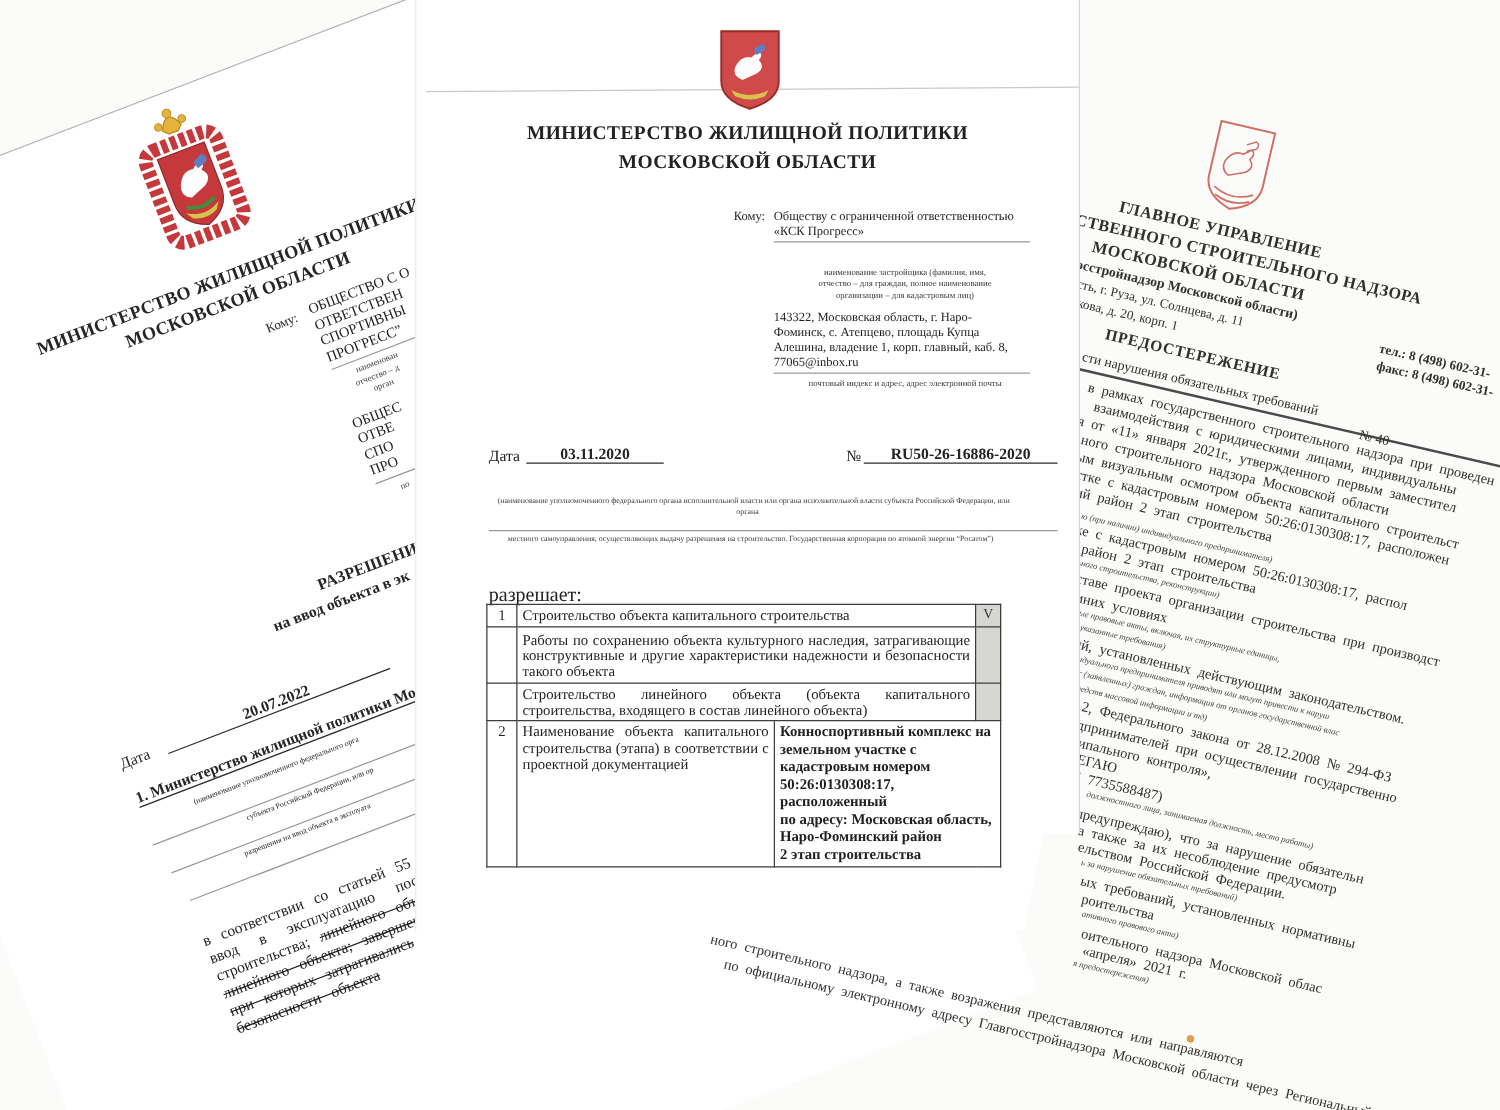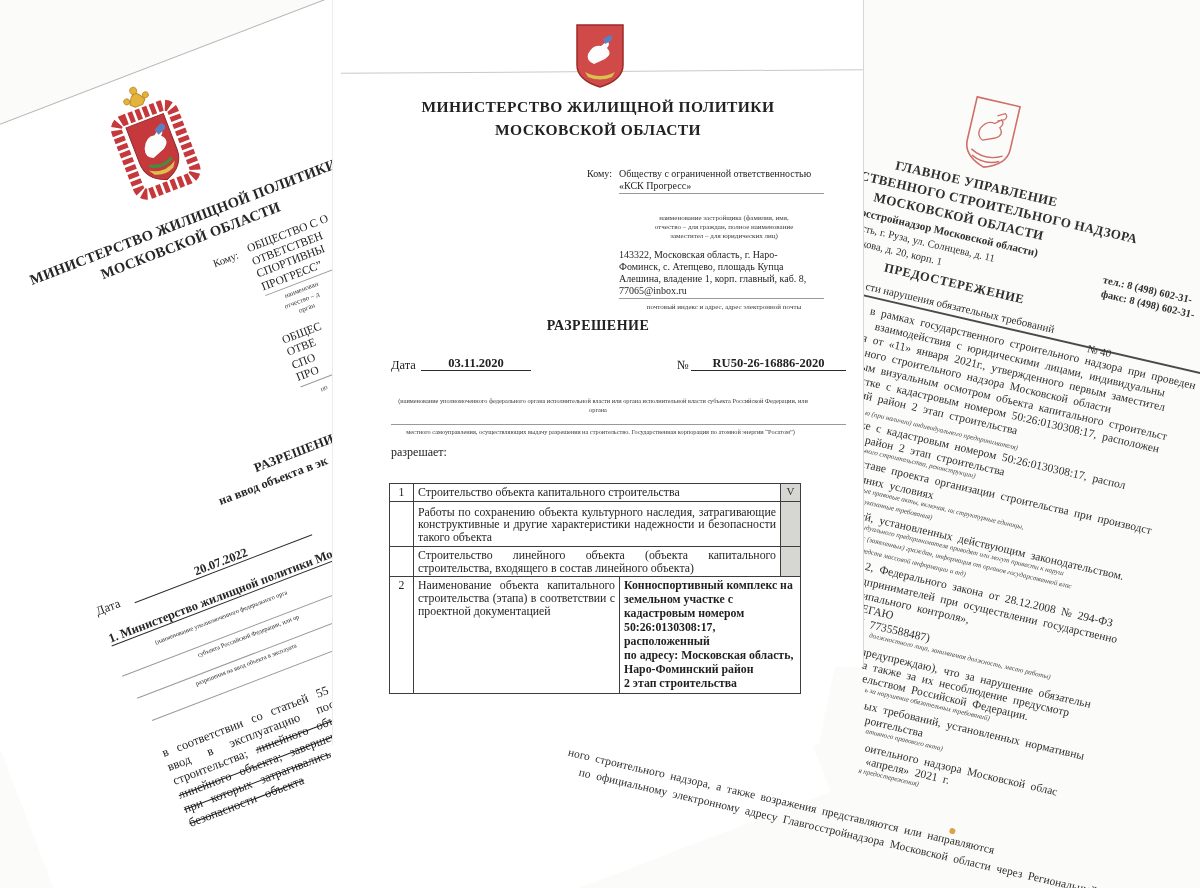--- a/index.html
+++ b/index.html
@@ -178,43 +178,42 @@
     <div class="t b ctr" style="left:0;top:98px;width:530px;font-size:15.5px;letter-spacing:.4px;">МИНИСТЕРСТВО ЖИЛИЩНОЙ ПОЛИТИКИ</div>
     <div class="t b ctr" style="left:0;top:121px;width:530px;font-size:15.5px;letter-spacing:.4px;">МОСКОВСКОЙ ОБЛАСТИ</div>
 
     <div class="t" style="left:254px;top:168px;font-size:10px;">Кому:</div>
     <div class="abs" style="left:286px;top:168px;width:210px;font-size:10px;line-height:12px;">
       <div>Обществу с ограниченной ответственностью</div>
       <div>«КСК Прогресс»</div>
       <div class="rule-soft" style="position:static;width:205px;margin:1px 0 2px;"></div>
       <div class="sm ctr" style="line-height:9px;margin-top:20px;">наименование застройщика (фамилия, имя,</div>
       <div class="sm ctr" style="line-height:9px;">отчество – для граждан, полное наименование</div>
-      <div class="sm ctr" style="line-height:9px;">заместител – для юридических лиц)</div>
+      <div class="sm ctr" style="line-height:9px;">организации – для кадастровым лиц)</div>
       <div style="height:8px;"></div>
       <div>143322, Московская область, г. Наро-</div>
       <div>Фоминск, с. Атепцево, площадь Купца</div>
       <div>Алешина, владение 1, корп. главный, каб. 8,</div>
       <div>77065@inbox.ru</div>
       <div class="rule-soft" style="position:static;width:205px;margin:1px 0 2px;"></div>
       <div class="sm ctr">почтовый индекс и адрес, адрес электронной почты</div>
     </div>
 
-    <div class="t b ctr" style="left:0;top:318px;width:530px;font-size:14px;letter-spacing:.5px;">РАЗРЕШЕНИЕ</div>
 
     <div class="t" style="left:58px;top:358px;font-size:12.5px;">Дата</div>
     <div class="t b u" style="left:88px;top:356px;width:110px;text-align:center;font-size:12.5px;">03.11.2020</div>
     <div class="t" style="left:344px;top:358px;font-size:12.5px;">№</div>
     <div class="t b u" style="left:358px;top:356px;width:155px;text-align:center;font-size:12.5px;">RU50-26-16886-2020</div>
 
     <div class="t xs ctr" style="left:20px;top:397px;width:500px;white-space:normal;line-height:7.5px;">(наименование уполномоченного федерального органа исполнительной власти или органа исполнительной власти субъекта Российской Федерации, или</div>
     <div class="t xs ctr" style="left:0;top:406px;width:530px;">органа</div>
     <div class="rule-soft" style="left:58px;top:424px;width:455px;"></div>
     <div class="t xs ctr" style="left:10px;top:428px;width:515px;">местного самоуправления, осуществляющих выдачу разрешения на строительство. Государственная корпорация по атомной энергии “Росатом”)</div>
 
-    <div class="t" style="left:58px;top:446px;font-size:12px;">разрешает:</div>
+    <div class="t" style="left:58px;top:468px;font-size:16px;">разрешает:</div>
 
     <table id="permit-table">
       <colgroup>
           <col style="width:24px">
           <col style="width:206px">
           <col style="width:161px">
           <col style="width:20px">
         </colgroup>
       <tbody>
           <tr>

